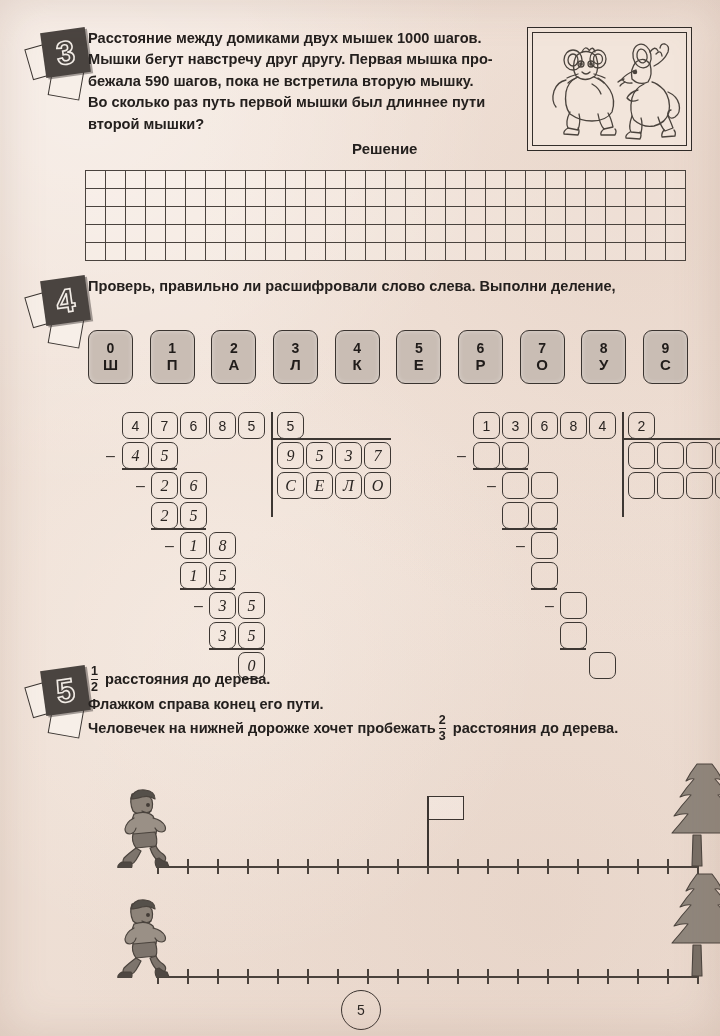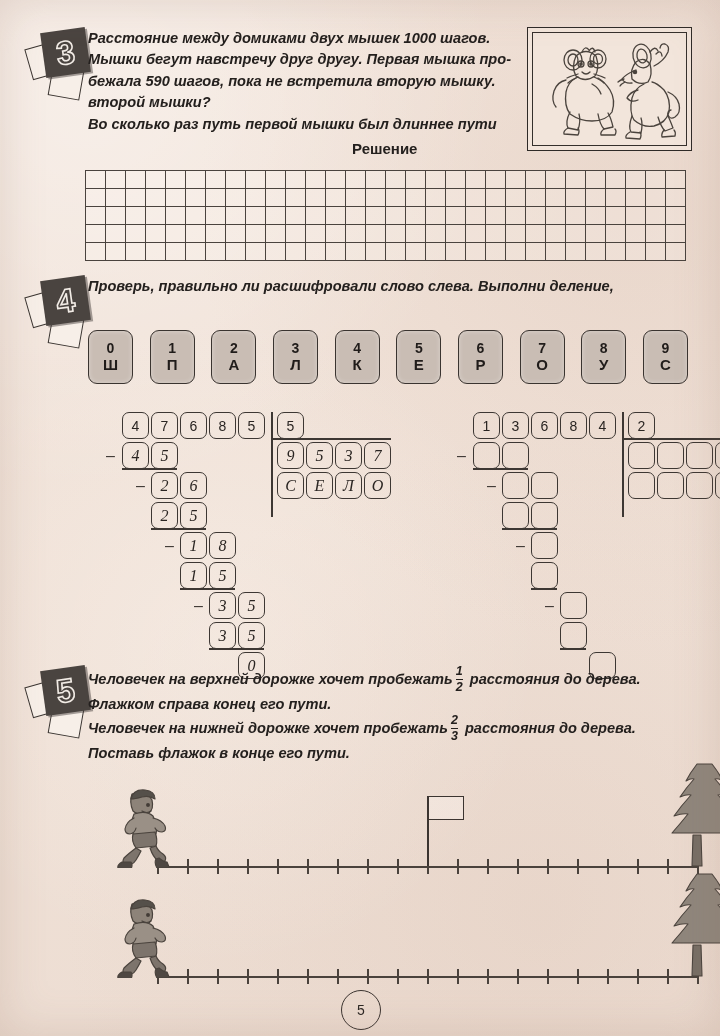--- a/index.html
+++ b/index.html
@@ -80,21 +80,20 @@
   }
 
   
   .task-text {
     position: absolute;
     color: #24201e;
     font-weight: bold;
     font-size: 14.6px;
     line-height: 21.4px;
     font-family: "Liberation Sans", sans-serif;
-    font-style: italic;
   }
   .task-text p { margin: 0; }
 
   .reshenie {
     position: absolute;
     font-weight: bold;
     font-size: 15px;
     color: #24201e;
   }
 
@@ -262,22 +261,22 @@
     <div class="badge-paper p2"></div>
     <div class="badge-square">
       <div class="badge-num">3</div>
     </div>
   </div>
 
   <div class="task-text" style="left:88px; top:28px; width:440px;">
     <p>Расстояние между домиками двух мышек 1000 шагов.</p>
     <p>Мышки бегут навстречу друг другу. Первая мышка про-</p>
     <p>бежала 590 шагов, пока не встретила вторую мышку.</p>
+    <p>Во сколько раз путь первой мышки был длиннее пути</p>
     <p>второй мышки?</p>
-    <p>Во сколько раз путь первой мышки был длиннее пути</p>
   </div>
 
   <div class="reshenie" style="left:352px; top:140px;">Решение</div>
 
   <div id="mice-frame">
     <div class="inner-border"></div>
     <svg width="155" height="114" viewBox="0 0 155 114" style="position:absolute;left:4px;top:4px;">
       <g fill="none" stroke="#4a433d" stroke-width="1.3" stroke-linecap="round" stroke-linejoin="round">
 
         <ellipse cx="41" cy="28" rx="9" ry="10"></ellipse>
@@ -611,30 +610,29 @@
 
   <div class="task-badge" style="left:28px; top:662px;">
     <div class="badge-paper p1"></div>
     <div class="badge-paper p2"></div>
     <div class="badge-square">
       <div class="badge-num">5</div>
     </div>
   </div>
 
   <div class="task-text" id="task5-text" style="left:88px; top:666px; width:610px;">
-      <p><span>Человечек на верхней дорожке хочет пробежать</span><span class="fraction">
+      <p><span class="fraction">
           <span class="num">1</span>
           <span class="den">2</span>
         </span><span> расстояния до дерева.</span></p>
       <p><span>Флажком справа конец его пути.</span></p>
       <p><span>Человечек на нижней дорожке хочет пробежать</span><span class="fraction">
           <span class="num">2</span>
           <span class="den">3</span>
         </span><span> расстояния до дерева.</span></p>
-      <p><span>Поставь флажок в конце его пути.</span></p>
     </div>
 
   <div id="tracks">
       <div class="numline-axis" style="left: 157px; top: 866px; width: 540px;"></div>
       <div class="tick" style="left: 157px; top: 859px; height: 15px;"></div>
       <div class="tick" style="left: 187px; top: 859px; height: 15px;"></div>
       <div class="tick" style="left: 217px; top: 859px; height: 15px;"></div>
       <div class="tick" style="left: 247px; top: 859px; height: 15px;"></div>
       <div class="tick" style="left: 277px; top: 859px; height: 15px;"></div>
       <div class="tick" style="left: 307px; top: 859px; height: 15px;"></div>

